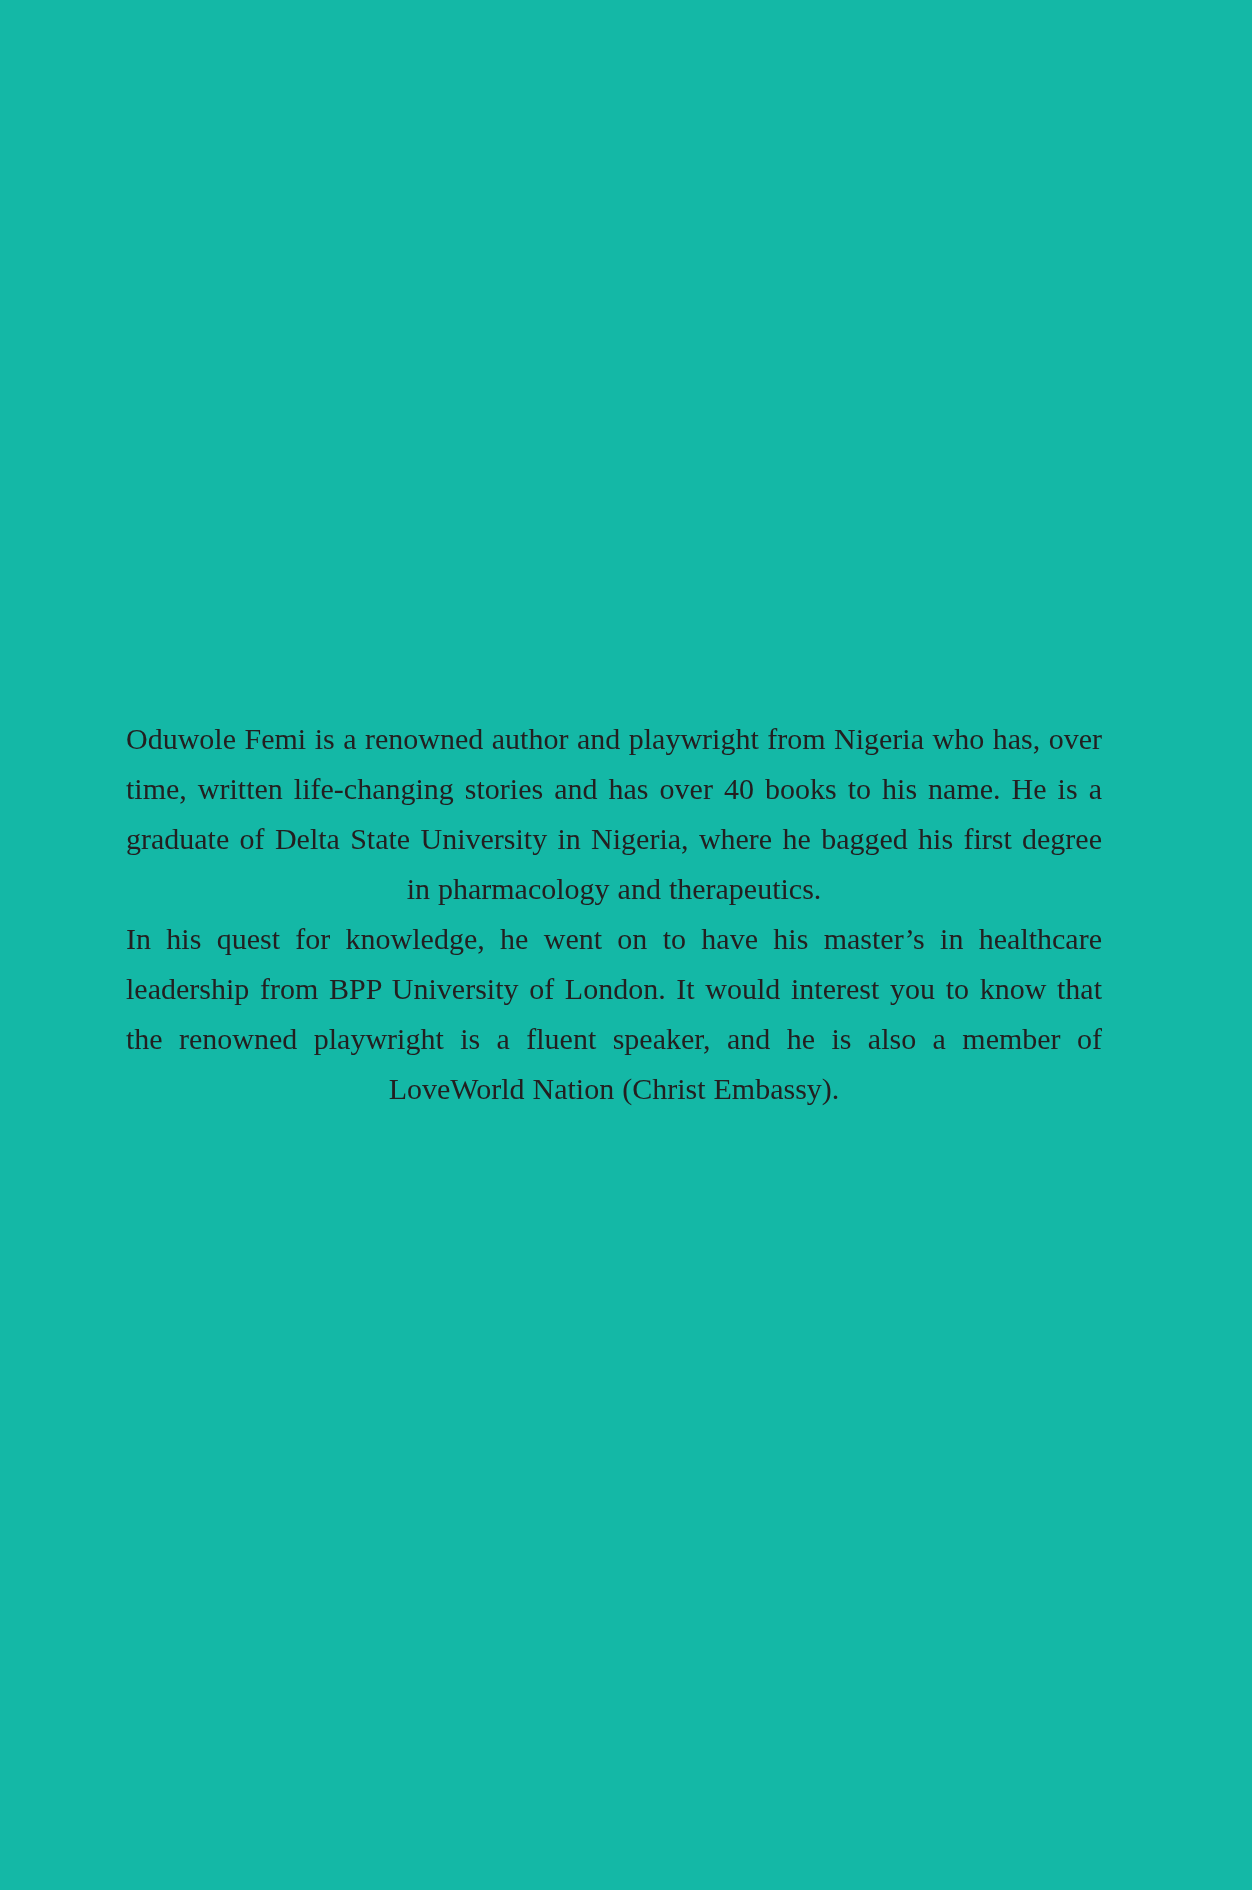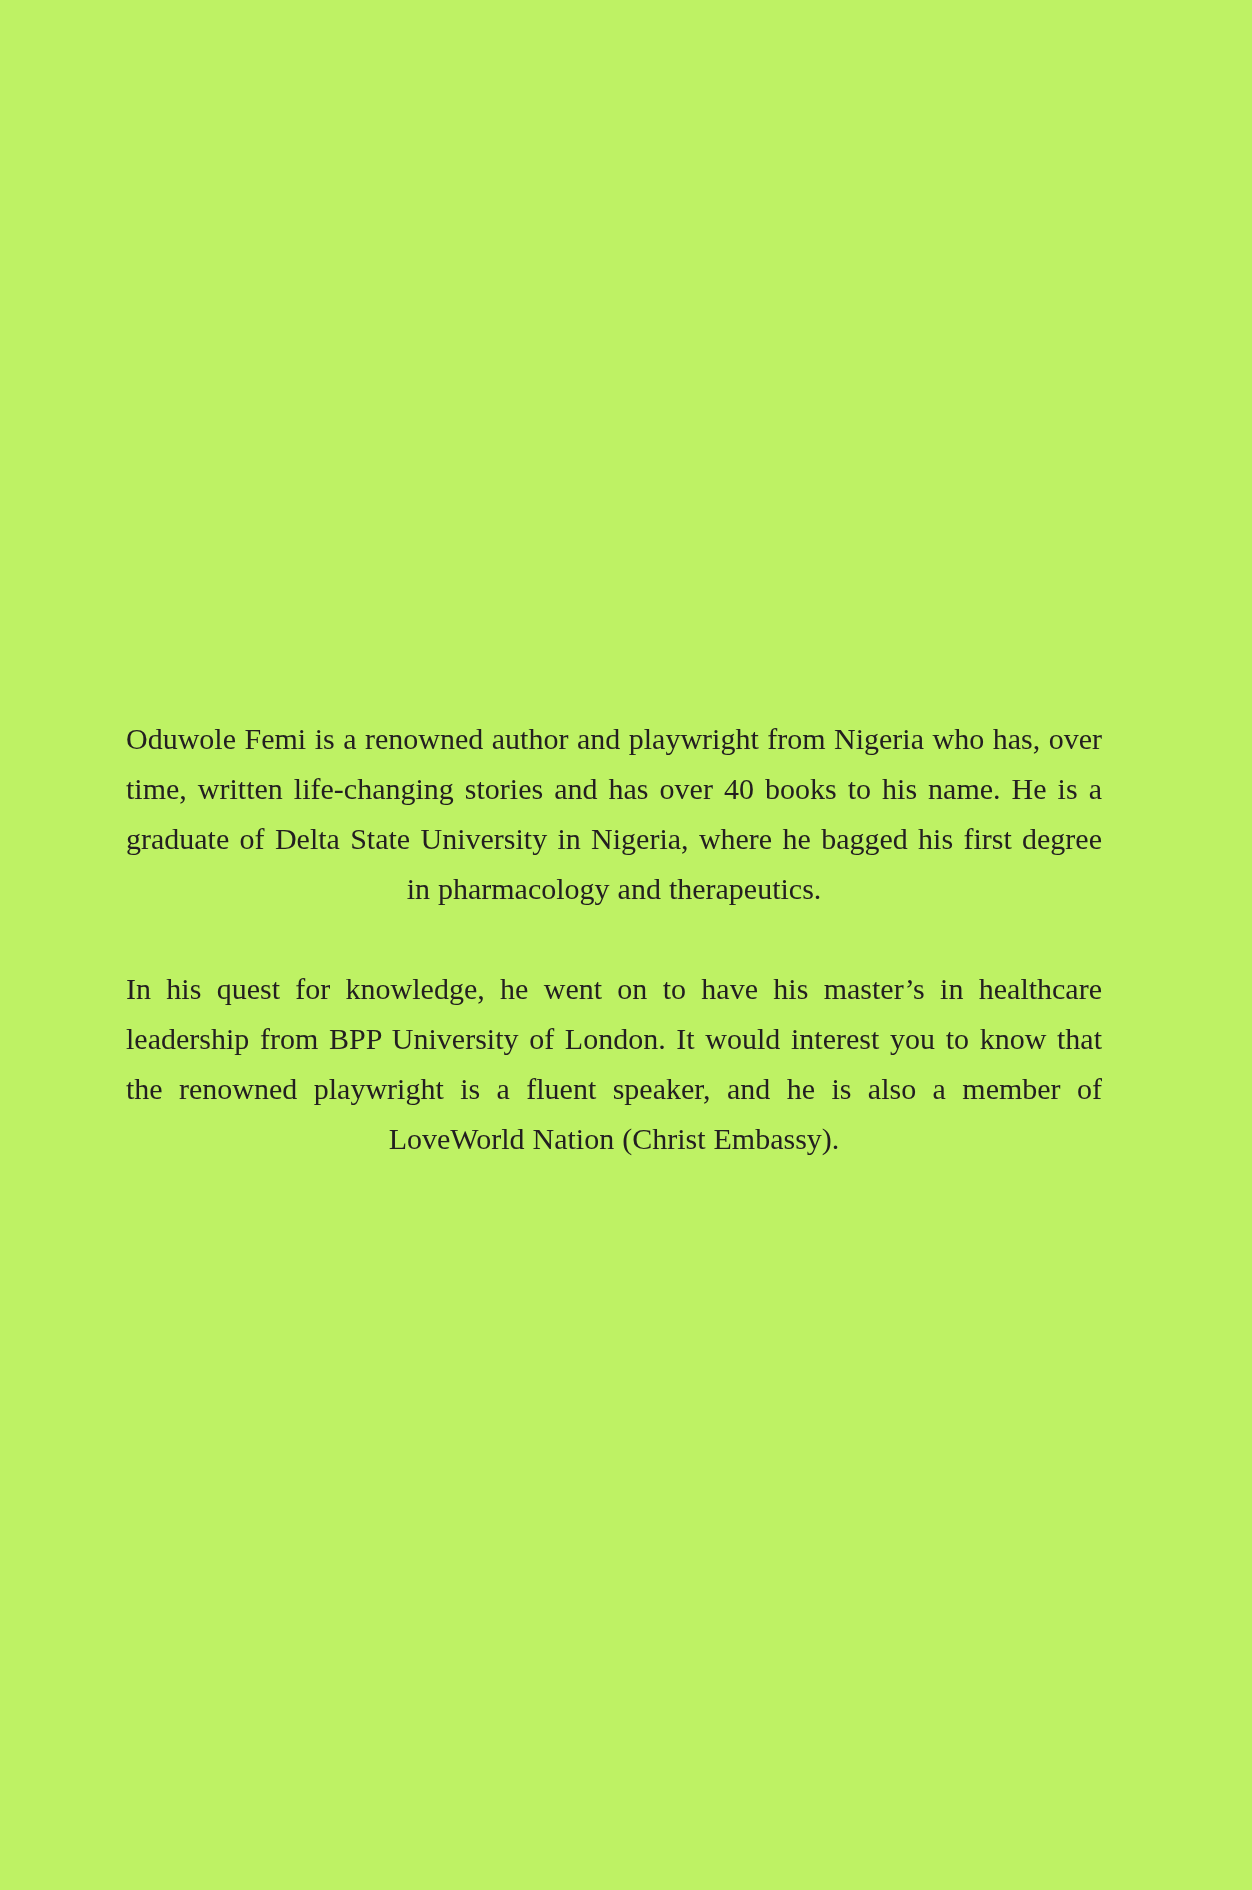--- a/index.html
+++ b/index.html
@@ -12,40 +12,39 @@
     height: 1890px;
     position: relative;
     overflow: hidden;
   }
   .page {
     position: absolute;
     left: 0;
     top: 0;
     width: 1252px;
     height: 1890px;
-    background: #bef264;
+    background: #14b8a6;
   }
   .bio {
     position: absolute;
     left: 126px;
     top: 714px;
     width: 976px;
     font-family: "Liberation Serif", "DejaVu Serif", serif;
     font-size: 30px;
     line-height: 50px;
     color: #231f20;
   }
   .bio p {
     margin: 0;
     text-align: justify;
     text-align-last: center;
     word-spacing: 0.5px;
   }
   .bio p + p {
-    margin-top: 50px;
   }
 </style>
 </head>
 <body>
 
 <div class="page">
   <div class="bio">
     <p>Oduwole Femi is a renowned author and playwright from Nigeria who has, over time, written life-changing stories and has over 40 books to his name. He is a graduate of Delta State University in Nigeria, where he bagged his first degree in pharmacology and therapeutics.</p>
     <p>In his quest for knowledge, he went on to have his master’s in healthcare leadership from BPP University of London. It would interest you to know that the renowned playwright is a fluent speaker, and he is also a member of LoveWorld Nation (Christ Embassy).</p>
   </div>

